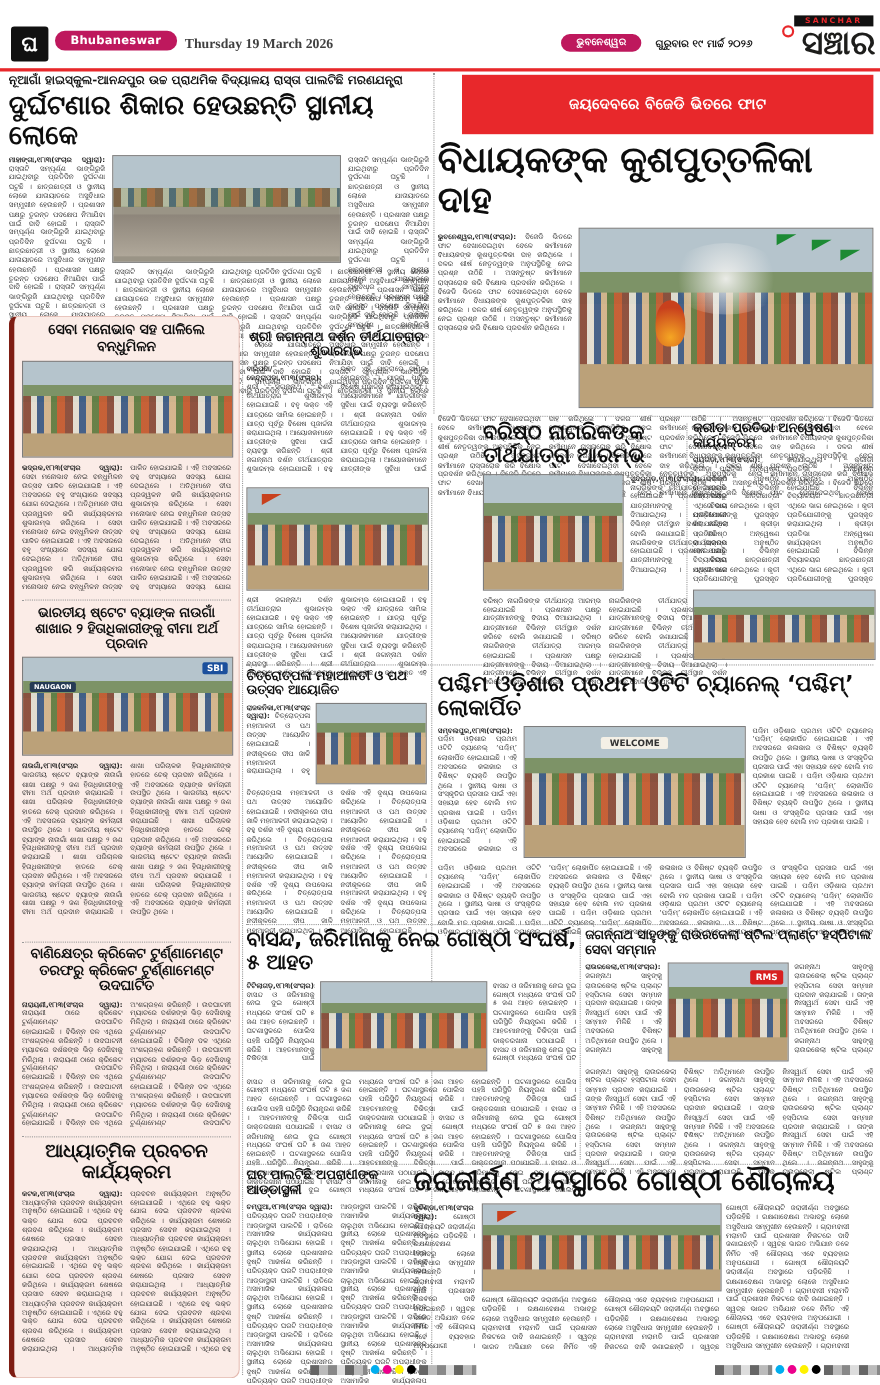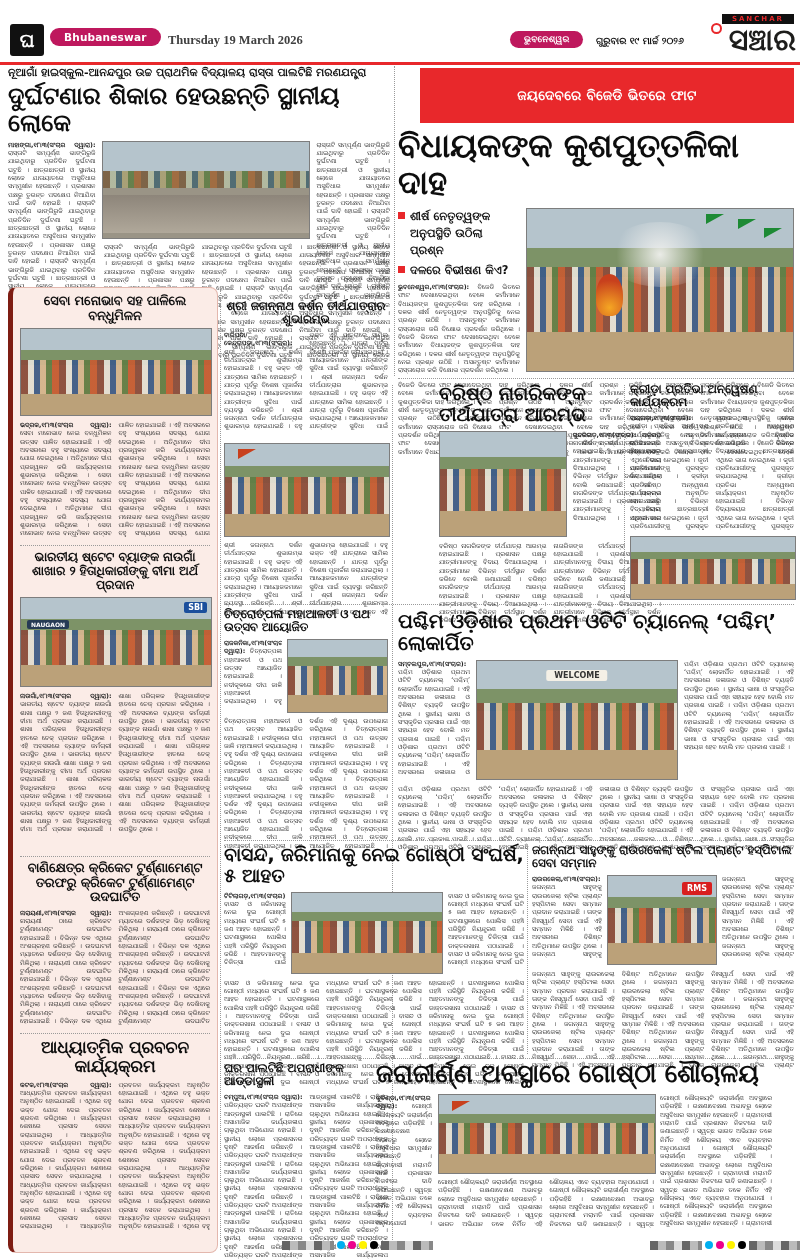--- a/index.html
+++ b/index.html
@@ -101,30 +101,20 @@
     </div>
   </section>
 
   <div class="vdiv" style="left:394px;top:66px;height:310px;"></div>
 
   <section style="position:absolute;left:398px;top:68px;width:396px;">
     <div class="redbar" style="margin-left:22px;">ଜୟଦେବରେ ବିଜେଡି ଭିତରେ ଫାଟ</div>
     <h1 class="hl h-xxl" style="margin:5px 0 6px;">ବିଧାୟକଙ୍କ କୁଶପୁତ୍ତଳିକା ଦାହ</h1>
     <div style="display:flex;gap:6px;">
       <div style="width:122px;">
-        <div class="bullets">
-          <div class="b-item">
-            <span class="sqb"></span>
-            <span>ଶୀର୍ଷ ନେତୃତ୍ୱଙ୍କ ଅନୁପସ୍ଥିତି ଉଠିଲା ପ୍ରଶ୍ନ</span>
-          </div>
-          <div class="b-item">
-            <span class="sqb"></span>
-            <span>ଦଳରେ ବିଭୀଷଣ କିଏ?</span>
-          </div>
-        </div>
         <div class="body cols1" style="height:92px;margin-top:4px;">
           <b>ଭୁବନେଶ୍ୱର,୧୮ା୩(ସଂଚାର):</b>
           <span>ବିଜେଡି ଭିତରେ ଫାଟ ଦେଖାଦେଇଥିବା ବେଳେ କର୍ମୀମାନେ ବିଧାୟକଙ୍କ କୁଶପୁତ୍ତଳିକା ଦାହ କରିଥିଲେ । ଦଳର ଶୀର୍ଷ ନେତୃତ୍ୱଙ୍କ ଅନୁପସ୍ଥିତିକୁ ନେଇ ପ୍ରଶ୍ନ ଉଠିଛି । ଅସନ୍ତୁଷ୍ଟ କର୍ମୀମାନେ ରାସ୍ତାରୋକ କରି ବିକ୍ଷୋଭ ପ୍ରଦର୍ଶନ କରିଥିଲେ । ବିଜେଡି ଭିତରେ ଫାଟ ଦେଖାଦେଇଥିବା ବେଳେ କର୍ମୀମାନେ ବିଧାୟକଙ୍କ କୁଶପୁତ୍ତଳିକା ଦାହ କରିଥିଲେ । ଦଳର ଶୀର୍ଷ ନେତୃତ୍ୱଙ୍କ ଅନୁପସ୍ଥିତିକୁ ନେଇ ପ୍ରଶ୍ନ ଉଠିଛି । ଅସନ୍ତୁଷ୍ଟ କର୍ମୀମାନେ ରାସ୍ତାରୋକ କରି ବିକ୍ଷୋଭ ପ୍ରଦର୍ଶନ କରିଥିଲେ ।</span>
         </div>
       </div>
       <div class="photo" style="flex:1;height:162px;">
         <div class="crowd"></div>
         <div class="smoke"></div>
         <div class="fire"></div>
         <div class="flag" style="right:14%;top:6%;"></div>

